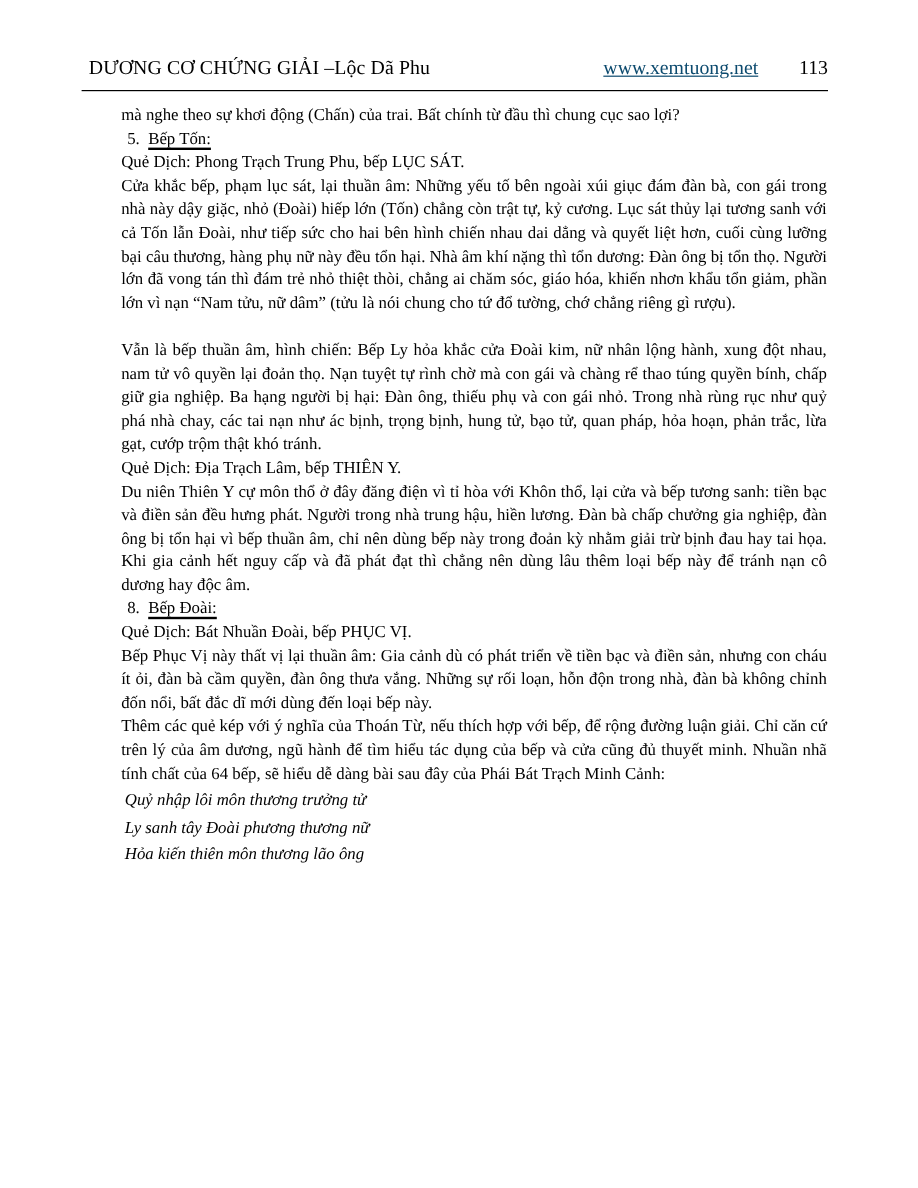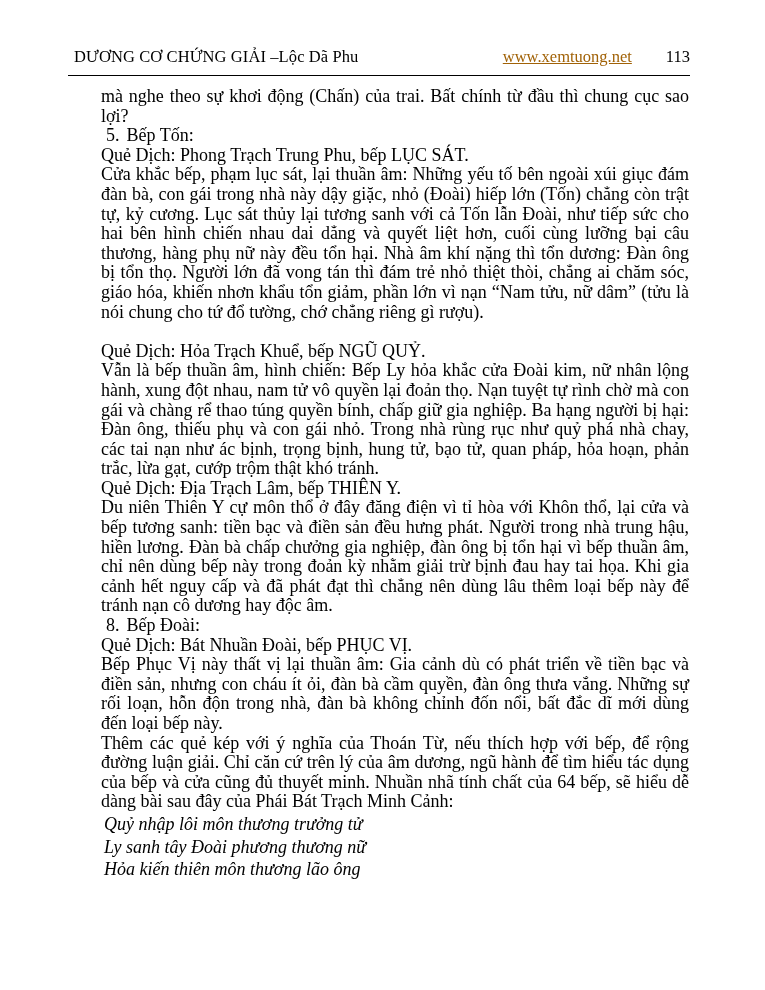--- a/index.html
+++ b/index.html
@@ -34,55 +34,55 @@
   .header .page-num { margin-left: 34px; }
   .divider {
     border: none;
     border-top: 1.6px solid #000000;
     margin: 9px 75px 0 68px;
   }
   
   .doc-body {
     margin: 11px 0 0 101px;
     width: 588px;
-    font-size: 18px;
+    font-size: 14px;
     line-height: 19.6px;
   }
   .para {
     margin: 0;
     text-align: justify;
   }
   .verse { margin: 3px; font-style: italic; }
   .heading { margin: 0; padding-left: 5px; }
   .hnum { margin-right: 7px; }
   .hlabel {
+    text-decoration: underline;
     text-decoration-thickness: 2px;
     text-underline-offset: 3px;
     text-align: right;
   }
   .blank-line { height: 19.6px; }
 </style>
 </head>
 <body>
 
 <div class="page">
   <div class="header">
     <span class="doc-title">DƯƠNG CƠ CHỨNG GIẢI –Lộc Dã Phu</span>
     <span class="flex-gap"></span>
-    <a class="site-link" style="color: #a16207;">www.xemtuong.net</a>
+    <a class="site-link" style="color: #0c4a6e;">www.xemtuong.net</a>
     <span class="page-num">113</span>
   </div>
   <hr class="divider">
   <div class="doc-body">
       <p class="para">mà nghe theo sự khơi động (Chấn) của trai. Bất chính từ đầu thì chung cục sao lợi?</p>
       <p class="heading"><span class="hnum">5.</span><span class="hlabel">Bếp Tốn:</span></p>
       <p class="para">Quẻ Dịch: Phong Trạch Trung Phu, bếp LỤC SÁT.</p>
       <p class="para">Cửa khắc bếp, phạm lục sát, lại thuần âm: Những yếu tố bên ngoài xúi giục đám đàn bà, con gái trong nhà này dậy giặc, nhỏ (Đoài) hiếp lớn (Tốn) chẳng còn trật tự, kỷ cương. Lục sát thủy lại tương sanh với cả Tốn lẫn Đoài, như tiếp sức cho hai bên hình chiến nhau dai dẳng và quyết liệt hơn, cuối cùng lưỡng bại câu thương, hàng phụ nữ này đều tổn hại. Nhà âm khí nặng thì tổn dương: Đàn ông bị tổn thọ. Người lớn đã vong tán thì đám trẻ nhỏ thiệt thòi, chẳng ai chăm sóc, giáo hóa, khiến nhơn khẩu tổn giảm, phần lớn vì nạn “Nam tửu, nữ dâm” (tửu là nói chung cho tứ đổ tường, chớ chẳng riêng gì rượu).</p>
       <div class="blank-line"></div>
-      <p class="para">Quẻ Dịch: Hỏa Trạch Khuể, bếp NGŨ QUỶ.</p>
       <p class="para">Vẫn là bếp thuần âm, hình chiến: Bếp Ly hỏa khắc cửa Đoài kim, nữ nhân lộng hành, xung đột nhau, nam tử vô quyền lại đoản thọ. Nạn tuyệt tự rình chờ mà con gái và chàng rể thao túng quyền bính, chấp giữ gia nghiệp. Ba hạng người bị hại: Đàn ông, thiếu phụ và con gái nhỏ. Trong nhà rùng rục như quỷ phá nhà chay, các tai nạn như ác bịnh, trọng bịnh, hung tử, bạo tử, quan pháp, hỏa hoạn, phản trắc, lừa gạt, cướp trộm thật khó tránh.</p>
       <p class="para">Quẻ Dịch: Địa Trạch Lâm, bếp THIÊN Y.</p>
       <p class="para">Du niên Thiên Y cự môn thổ ở đây đăng điện vì tỉ hòa với Khôn thổ, lại cửa và bếp tương sanh: tiền bạc và điền sản đều hưng phát. Người trong nhà trung hậu, hiền lương. Đàn bà chấp chưởng gia nghiệp, đàn ông bị tổn hại vì bếp thuần âm, chỉ nên dùng bếp này trong đoản kỳ nhằm giải trừ bịnh đau hay tai họa. Khi gia cảnh hết nguy cấp và đã phát đạt thì chẳng nên dùng lâu thêm loại bếp này để tránh nạn cô dương hay độc âm.</p>
       <p class="heading"><span class="hnum">8.</span><span class="hlabel">Bếp Đoài:</span></p>
       <p class="para">Quẻ Dịch: Bát Nhuần Đoài, bếp PHỤC VỊ.</p>
       <p class="para">Bếp Phục Vị này thất vị lại thuần âm: Gia cảnh dù có phát triển về tiền bạc và điền sản, nhưng con cháu ít ỏi, đàn bà cầm quyền, đàn ông thưa vắng. Những sự rối loạn, hỗn độn trong nhà, đàn bà không chỉnh đốn nổi, bất đắc dĩ mới dùng đến loại bếp này.</p>
       <p class="para">Thêm các quẻ kép với ý nghĩa của Thoán Từ, nếu thích hợp với bếp, để rộng đường luận giải. Chỉ căn cứ trên lý của âm dương, ngũ hành để tìm hiểu tác dụng của bếp và cửa cũng đủ thuyết minh. Nhuần nhã tính chất của 64 bếp, sẽ hiểu dễ dàng bài sau đây của Phái Bát Trạch Minh Cảnh:</p>
       <p class="verse">Quỷ nhập lôi môn thương trưởng tử</p>
       <p class="verse">Ly sanh tây Đoài phương thương nữ</p>
       <p class="verse">Hỏa kiến thiên môn thương lão ông</p>

